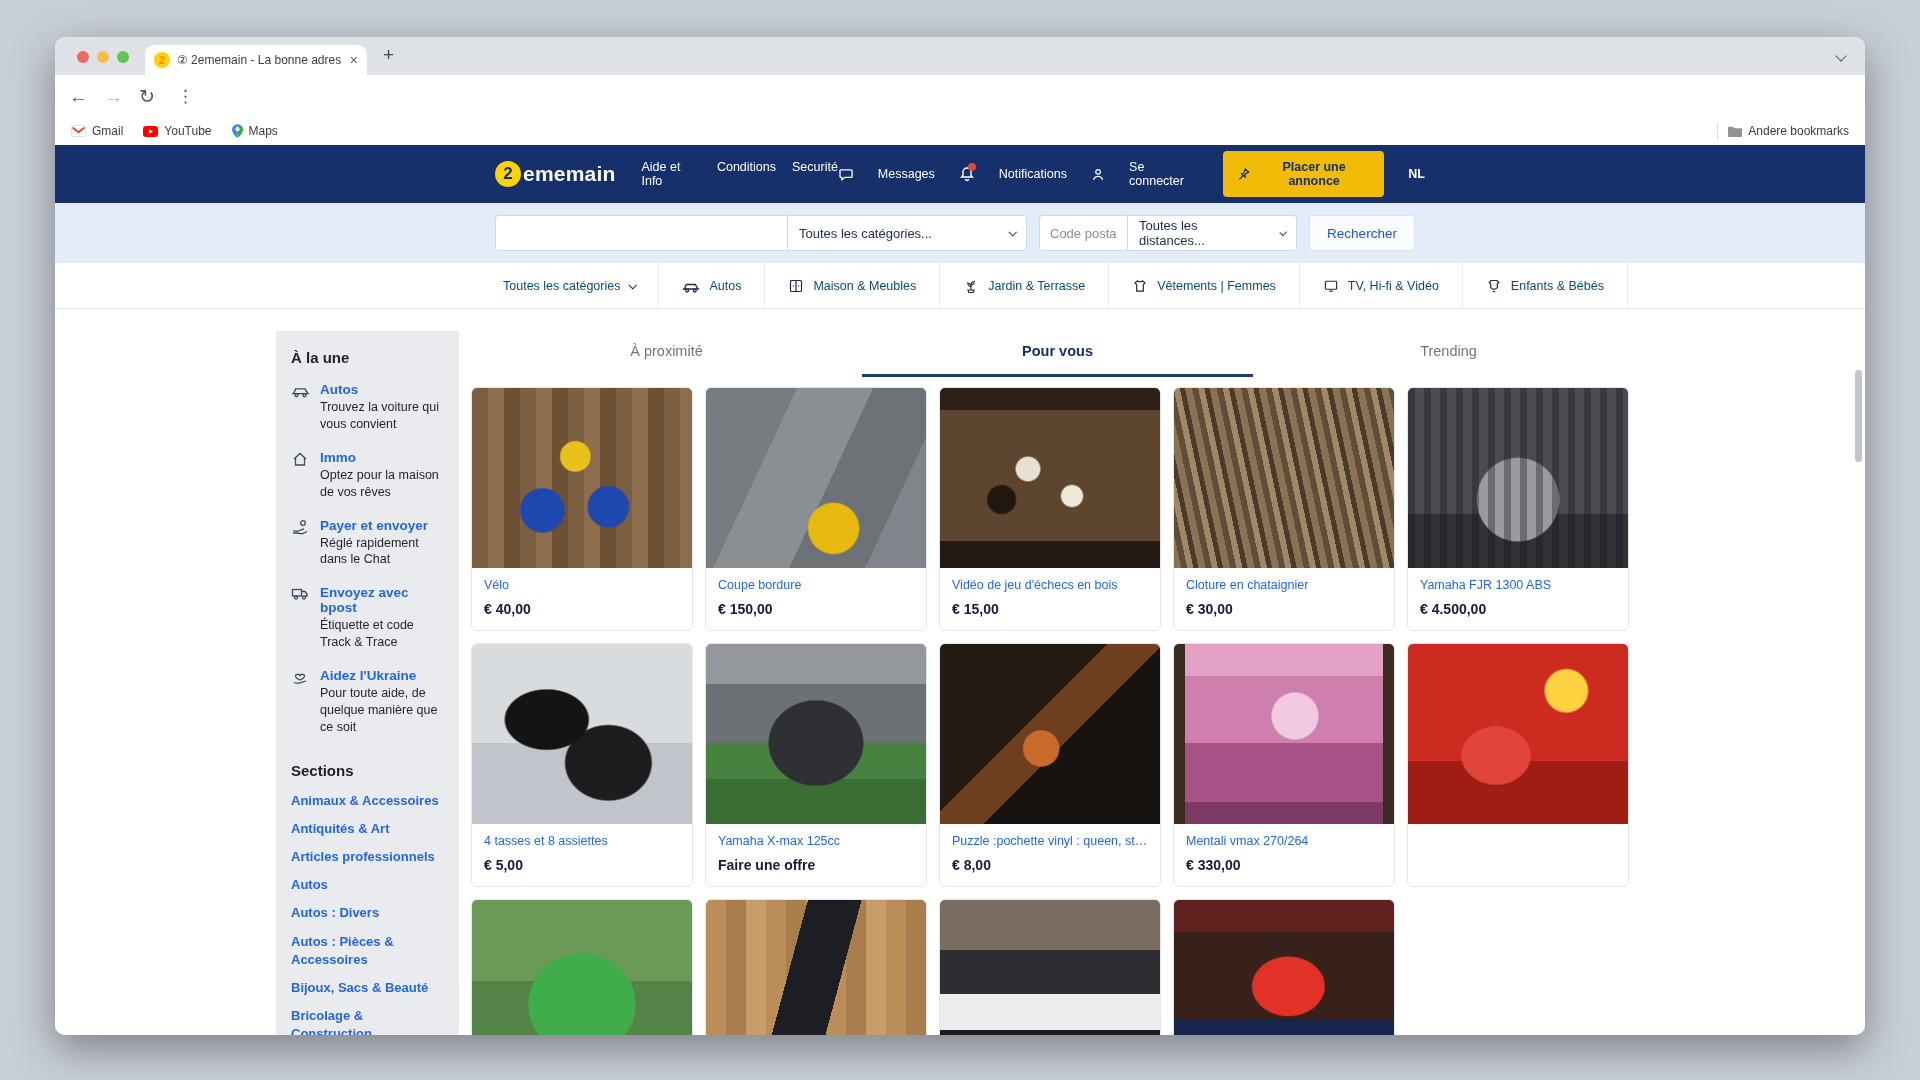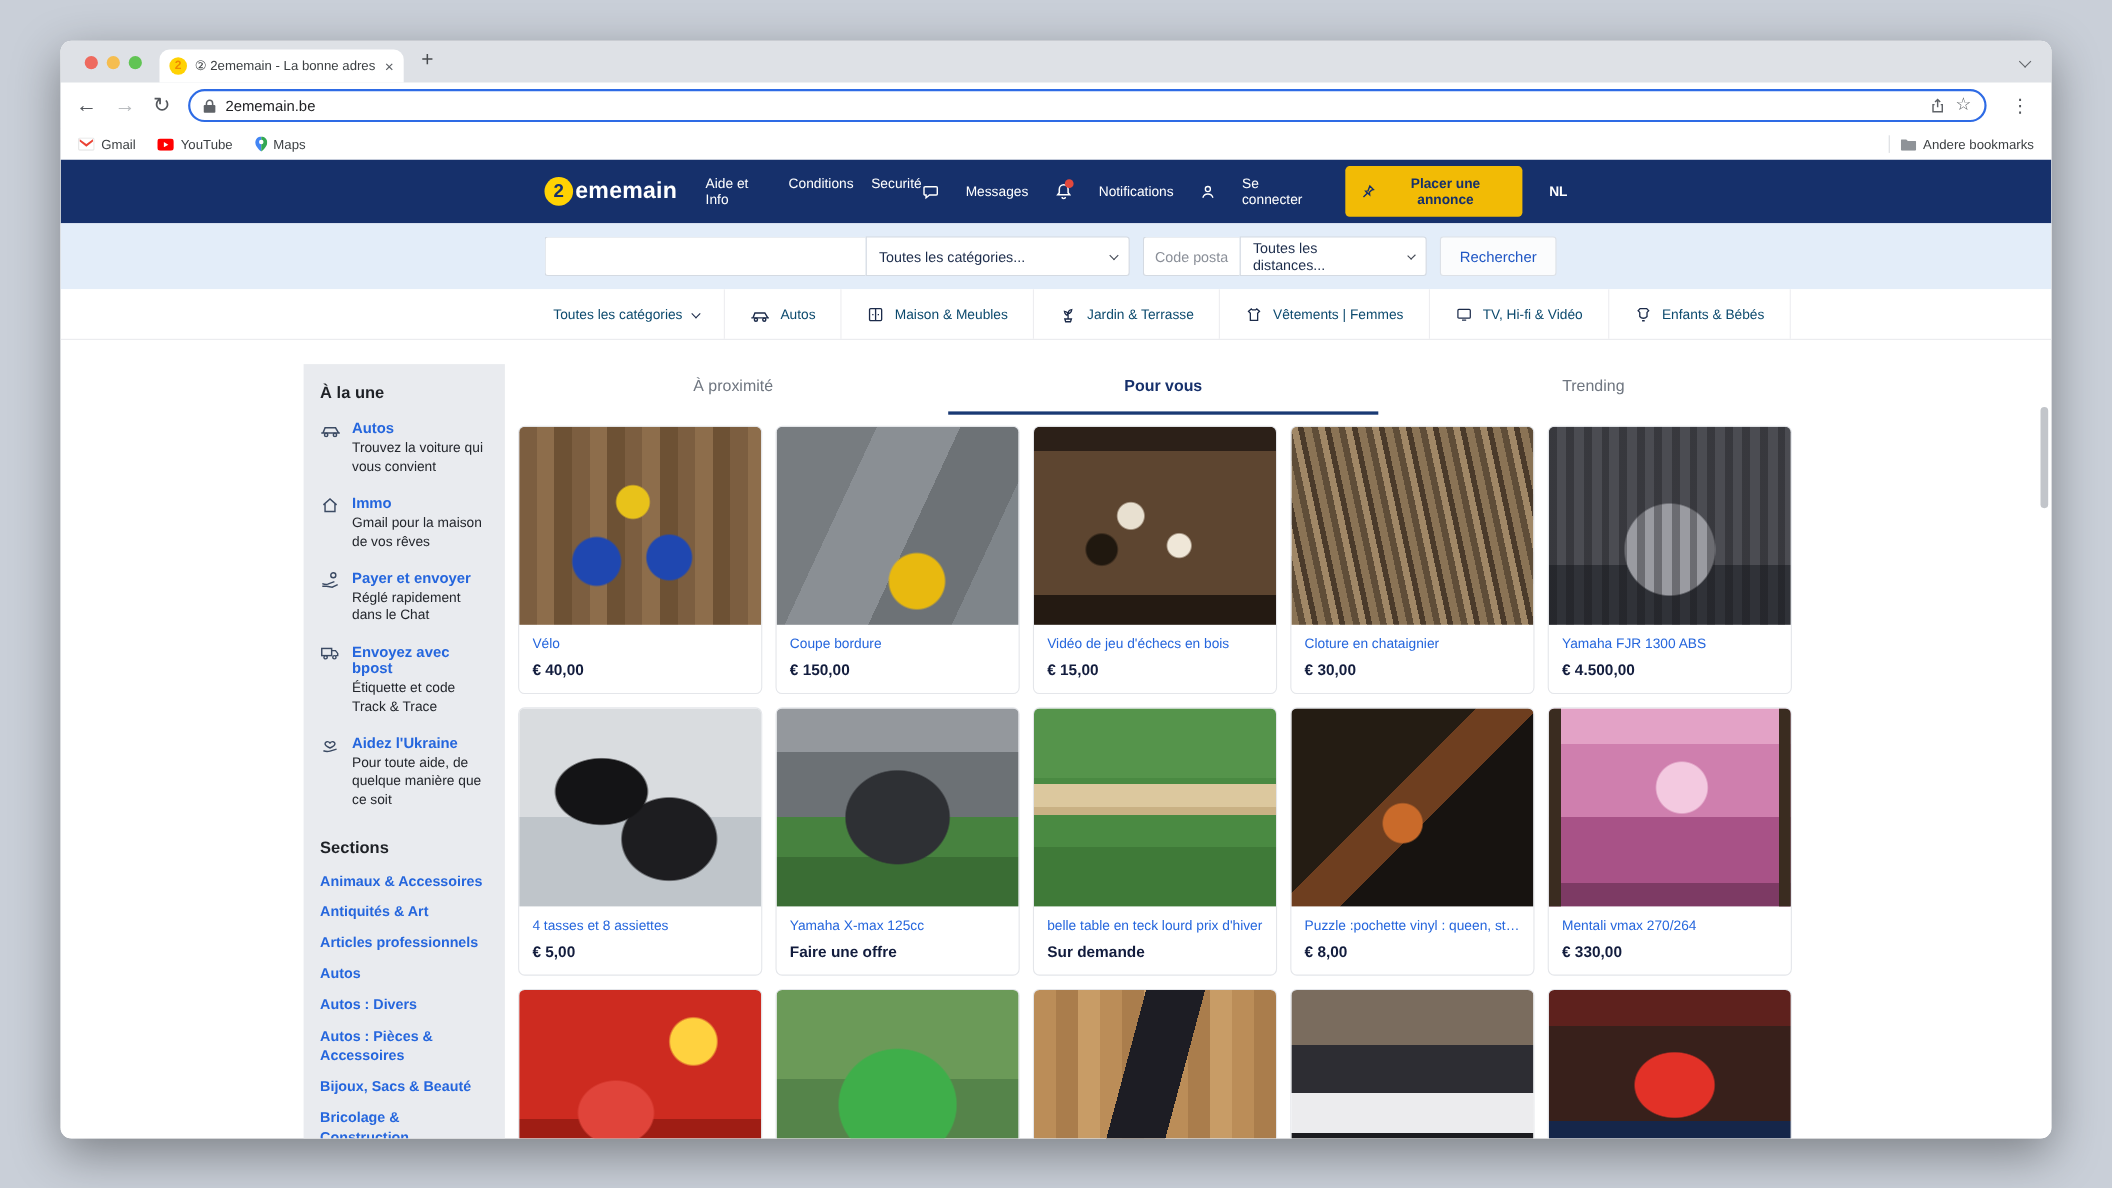--- a/index.html
+++ b/index.html
@@ -126,35 +126,20 @@
       <span class="tab-close">×</span>
     </div>
     <span class="newtab">+</span>
     <span class="strip-chev"></span>
   </div>
 
   <div class="toolbar">
     <span class="navglyph">←</span>
     <span class="navglyph disabled">→</span>
     <span class="navglyph">↻</span>
-    <div class="urlbar">
-      <span class="url-ic">
-        <svg width="11" height="13" viewBox="0 0 11 13">
-            <rect y="5.5" width="11" height="7" rx="1.2" fill="#5f6368"></rect>
-            <path d="M2.7 5.5V4a2.8 2.8 0 0 1 5.6 0v1.5" fill="none" stroke="#5f6368" stroke-width="1.4"></path>
-          </svg>
-      </span>
-      <span class="url-text">2ememain.be</span>
-      <span class="url-ic">
-        <svg width="15" height="15" viewBox="0 0 16 16" fill="none" stroke="#5f6368" stroke-width="1.4">
-            <path d="M5 6.5H3.5v7h9v-7H11M8 1.5V9M5.5 4 8 1.5 10.5 4"></path>
-          </svg>
-      </span>
-      <span class="navglyph" style="font-size:16px">☆</span>
-    </div>
     <span class="menu-dots">⋮</span>
   </div>
 
   <div class="bookmarks">
     <span class="bm">
       <svg width="15" height="12" viewBox="0 0 15 12">
           <rect x=".5" y=".5" width="14" height="11" rx="1" fill="#fff" stroke="#e3e3e3"></rect>
           <path d="M1.5 1.5 7.5 6l6-4.5v2.2L7.5 8.4 1.5 3.7z" fill="#ea4335"></path>
         </svg>
       <span>Gmail</span>
@@ -319,21 +304,21 @@
         </div>
 
         <div class="sb-item">
           <span class="sb-ic">
             <svg width="18" height="16" viewBox="0 0 18 16" fill="none" stroke="currentColor" stroke-width="1.3">
                 <path d="M3 8l6-5.5L15 8M4.5 7v7h9V7"></path>
               </svg>
           </span>
           <div>
             <div class="sb-link">Immo</div>
-            <div class="sb-desc">Gmail pour la maison de vos rêves</div>
+            <div class="sb-desc">Optez pour la maison de vos rêves</div>
           </div>
         </div>
 
         <div class="sb-item">
           <span class="sb-ic">
             <svg width="18" height="16" viewBox="0 0 18 16" fill="none" stroke="currentColor" stroke-width="1.3">
                 <circle cx="12" cy="4" r="2.3"></circle>
                 <path d="M2 11.5c2 .8 3.5 1 5 .5l6-2.2M2 14h4l5 .8 5-2.3"></path>
               </svg>
           </span>
@@ -436,27 +421,20 @@
             </div>
           </div>
           <div class="card">
             <div class="card-img" style="background:radial-gradient(ellipse at 50% 55%,#2e3034 0 30%,rgba(0,0,0,0) 31%),linear-gradient(180deg,#94989d 0 22%,#6c7175 22% 55%,#47823f 55% 75%,#3a6d34 75%)"></div>
             <div class="card-body">
               <div class="card-title">Yamaha X-max 125cc</div>
               <div class="card-price">Faire une offre</div>
             </div>
           </div>
           <div class="card">
-            <div class="card-img" style="background:linear-gradient(180deg,rgba(0,0,0,0) 0 38%,#dcc89e 38% 50%,#c9b184 50% 54%,rgba(0,0,0,0) 54%),linear-gradient(180deg,#55944b 0 35%,#4a8a42 35% 70%,#3f7a38 70%)"></div>
-            <div class="card-body">
-              <div class="card-title">belle table en teck lourd prix d'hiver</div>
-              <div class="card-price">Sur demande</div>
-            </div>
-          </div>
-          <div class="card">
             <div class="card-img" style="background:radial-gradient(circle at 46% 58%,#c96a2a 0 11%,rgba(0,0,0,0) 12%),linear-gradient(135deg,#241c13 0 42%,#6e3e1f 42% 56%,#171310 56%)"></div>
             <div class="card-body">
               <div class="card-title">Puzzle :pochette vinyl : queen, sto...</div>
               <div class="card-price">€ 8,00</div>
             </div>
           </div>
           <div class="card">
             <div class="card-img" style="background:linear-gradient(90deg,#3a2c20 0 5%,rgba(0,0,0,0) 5% 95%,#3a2c20 95%),radial-gradient(circle at 55% 40%,#f3c9e0 0 14%,rgba(0,0,0,0) 15%),linear-gradient(180deg,#e3a2c6 0 18%,#cf7fae 18% 55%,#a85287 55% 88%,#7d3a64 88%)"></div>
             <div class="card-body">
               <div class="card-title">Mentali vmax 270/264</div>

